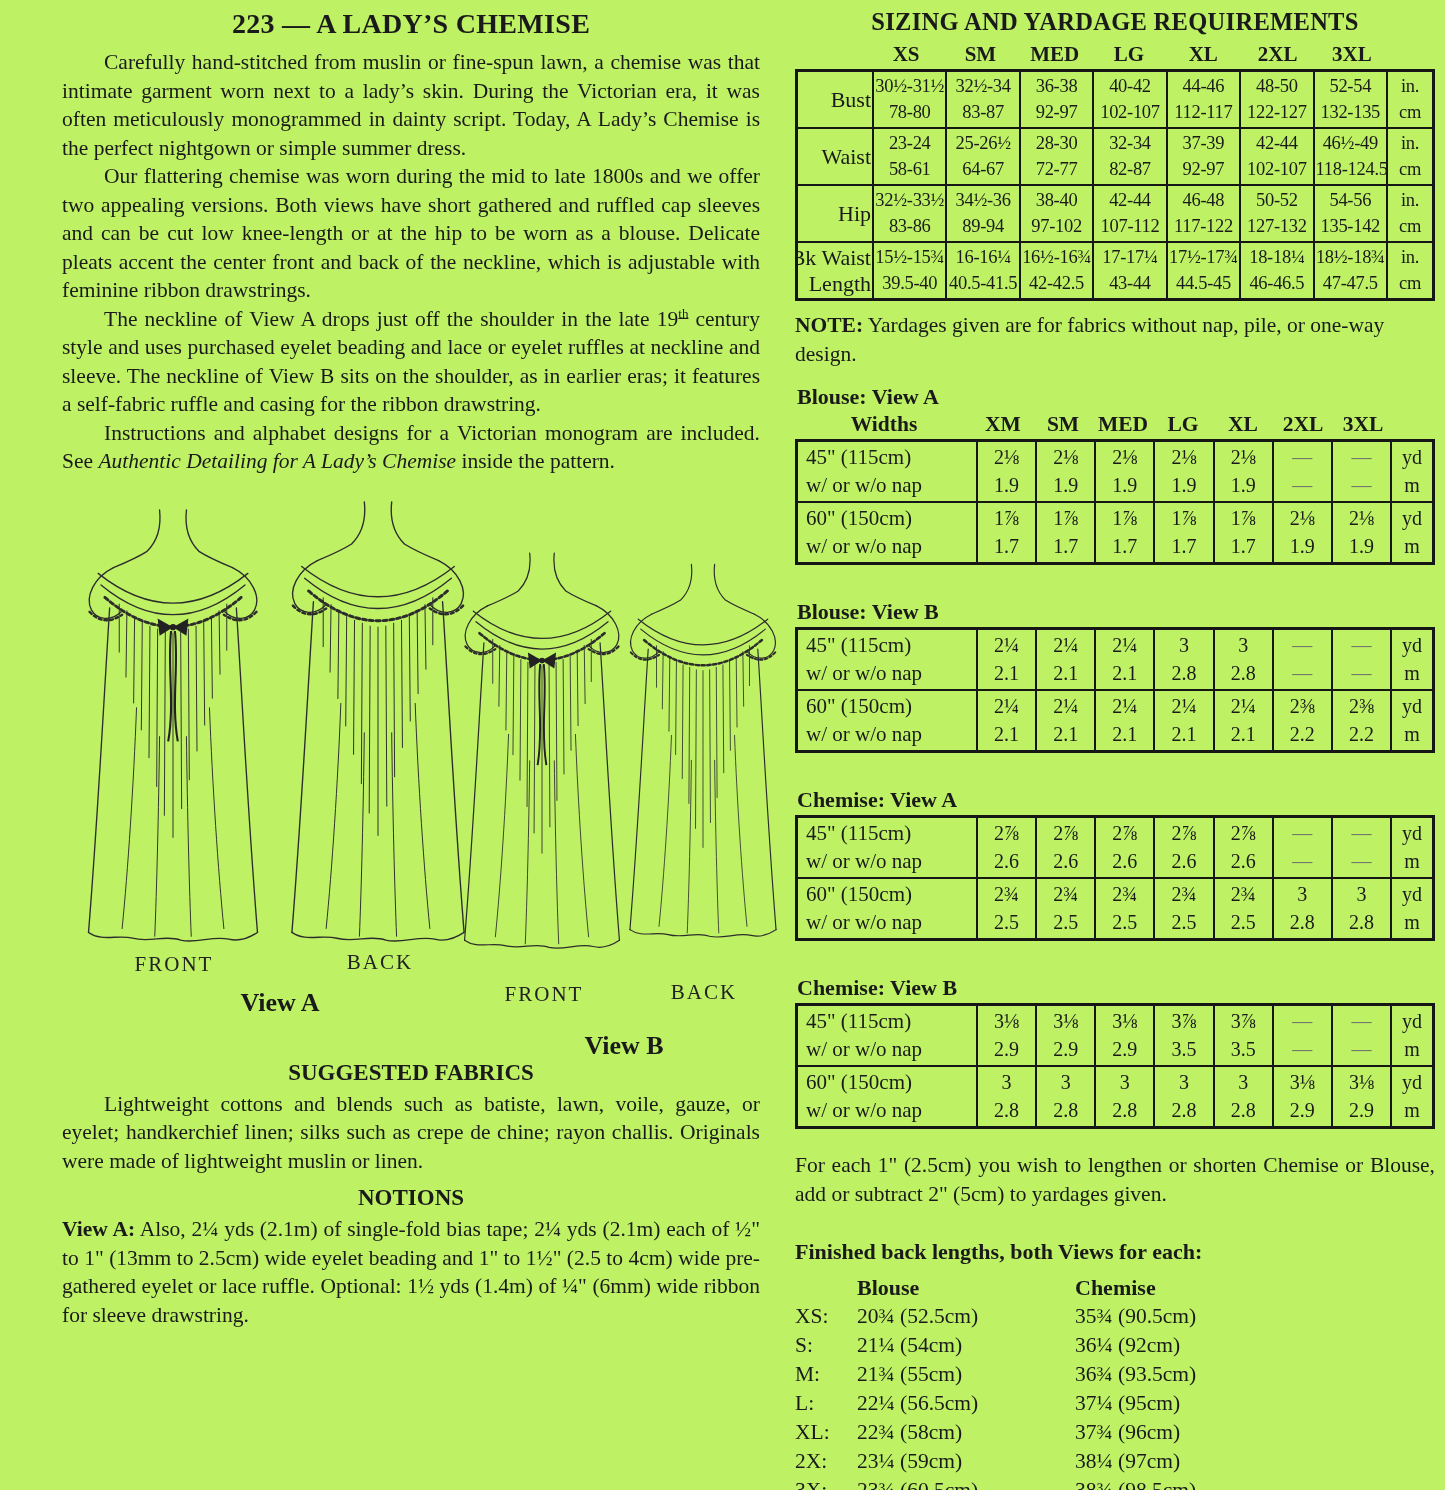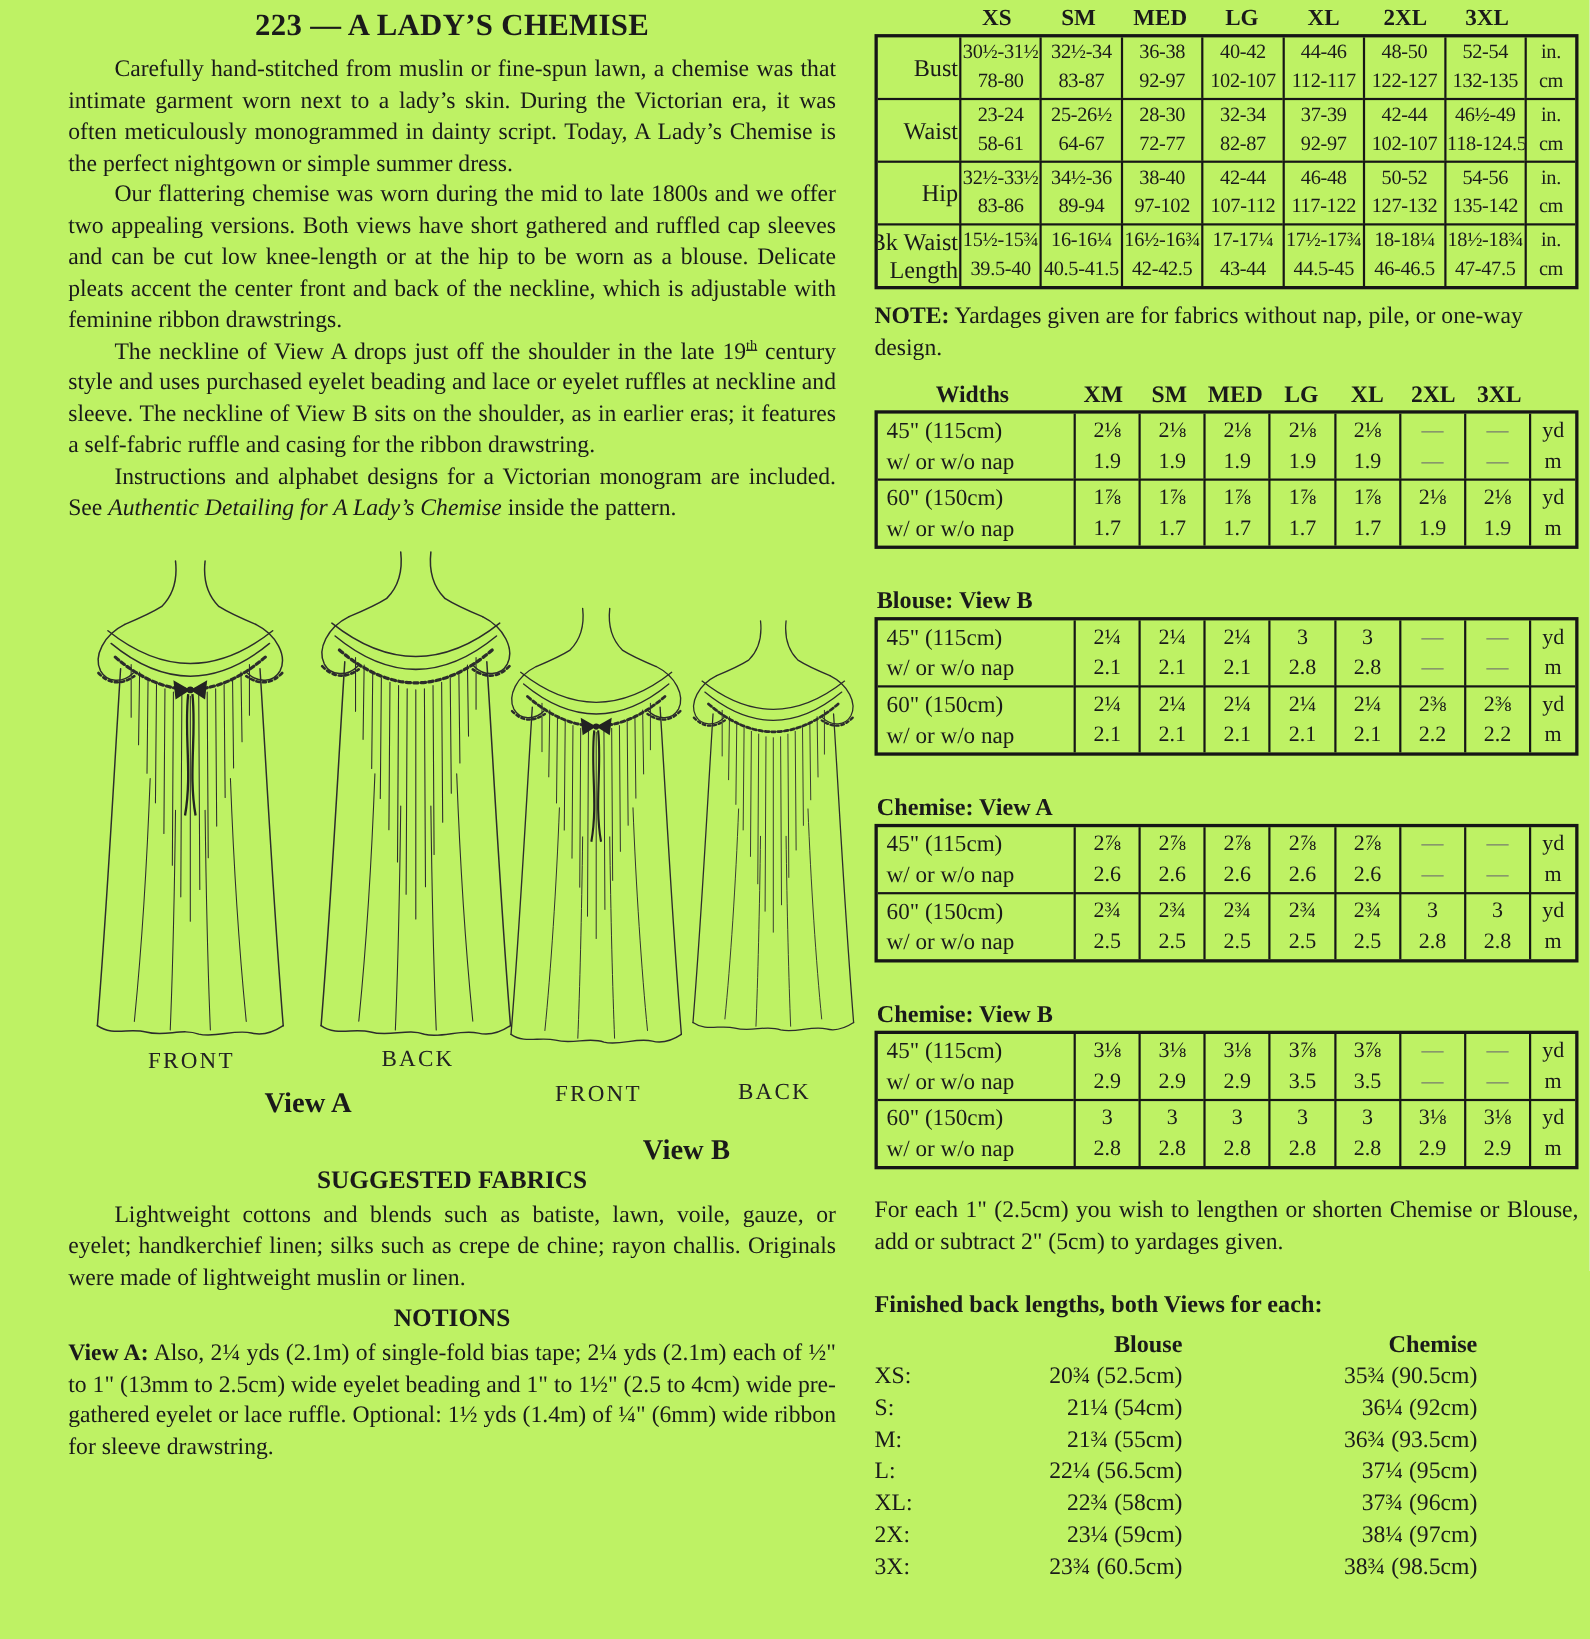--- a/index.html
+++ b/index.html
@@ -43,21 +43,21 @@
   .ywidths .h{font-weight:bold;font-size:21.5px;text-align:center;}
   .ygrid{display:grid;grid-template-columns:178px repeat(7,1fr) 42px;border:3px solid #161616;}
   .ycell{padding:2px 1px;font-size:20px;line-height:27.5px;text-align:center;
          display:flex;flex-direction:column;justify-content:center;white-space:nowrap;}
   .ycell.ylab{align-items:flex-start;text-align:left;padding-left:8px;font-size:21px;}
   .ycell.yunit{font-size:20px;}
 
   .stretch-p{font-size:21.5px;line-height:29px;margin:22px 0 0 0;text-align:justify;}
   .bl-heading{font-size:22px;font-weight:bold;margin:30px 0 8px 0;}
   .bl-grid{display:grid;grid-template-columns:62px 218px 268px;font-size:21.5px;line-height:29px;}
-  .bl-grid .c2,.bl-grid .c3{text-align:right;}
+  .bl-grid .c2,.bl-grid .c3{text-align:left;}
   .bl-grid .bh{font-weight:bold;font-size:22px;}
 
   svg.linework{overflow:visible;}
 </style>
 </head>
 <body>
 
 <svg width="0" height="0" style="position:absolute" aria-hidden="true">
   <defs>
     <g id="gown-base" fill="none" stroke="#2c2c2c" stroke-width="1.4" stroke-linecap="round">
@@ -121,20 +121,21 @@
     </div>
 
     <h2 class="sec-heading">SUGGESTED FABRICS</h2>
     <p class="body-p">Lightweight cottons and blends such as batiste, lawn, voile, gauze, or eyelet; handkerchief linen; silks such as crepe de chine; rayon challis. Originals were made of lightweight muslin or linen.</p>
 
     <h2 class="sec-heading" style="margin-top:10px;">NOTIONS</h2>
     <p class="body-p noindent"><span class="lead">View A:</span><span> Also, 2¼ yds (2.1m) of single-fold bias tape; 2¼ yds (2.1m) each of ½" to 1" (13mm to 2.5cm) wide eyelet beading and 1" to 1½" (2.5 to 4cm) wide pre-gathered eyelet or lace ruffle. Optional: 1½ yds (1.4m) of ¼" (6mm) wide ribbon for sleeve drawstring.</span></p>
   </div>
 
   <div class="col-right">
+    <h2 class="sizing-title">SIZING AND YARDAGE REQUIREMENTS</h2>
 
     <div class="hdr-grid" id="sizing-hdr">
         <div></div>
         <div class="h">XS</div>
         <div class="h">SM</div>
         <div class="h">MED</div>
         <div class="h">LG</div>
         <div class="h">XL</div>
         <div class="h">2XL</div>
         <div class="h">3XL</div>
@@ -280,20 +281,21 @@
         </div>
         <div class="scell bl bt">
           <div class="ln">in.</div>
           <div class="ln">cm</div>
         </div>
       </div>
 
     <p class="note-p"><span class="lead">NOTE:</span><span> Yardages given are for fabrics without nap, pile, or one-way design.</span></p>
 
     <div class="ytable first" id="yt0">
+        <div class="ytitle">Blouse: View A</div>
         <div class="ywidths">
           <div class="h">Widths</div>
           <div class="h">XM</div>
           <div class="h">SM</div>
           <div class="h">MED</div>
           <div class="h">LG</div>
           <div class="h">XL</div>
           <div class="h">2XL</div>
           <div class="h">3XL</div>
           <div></div>

